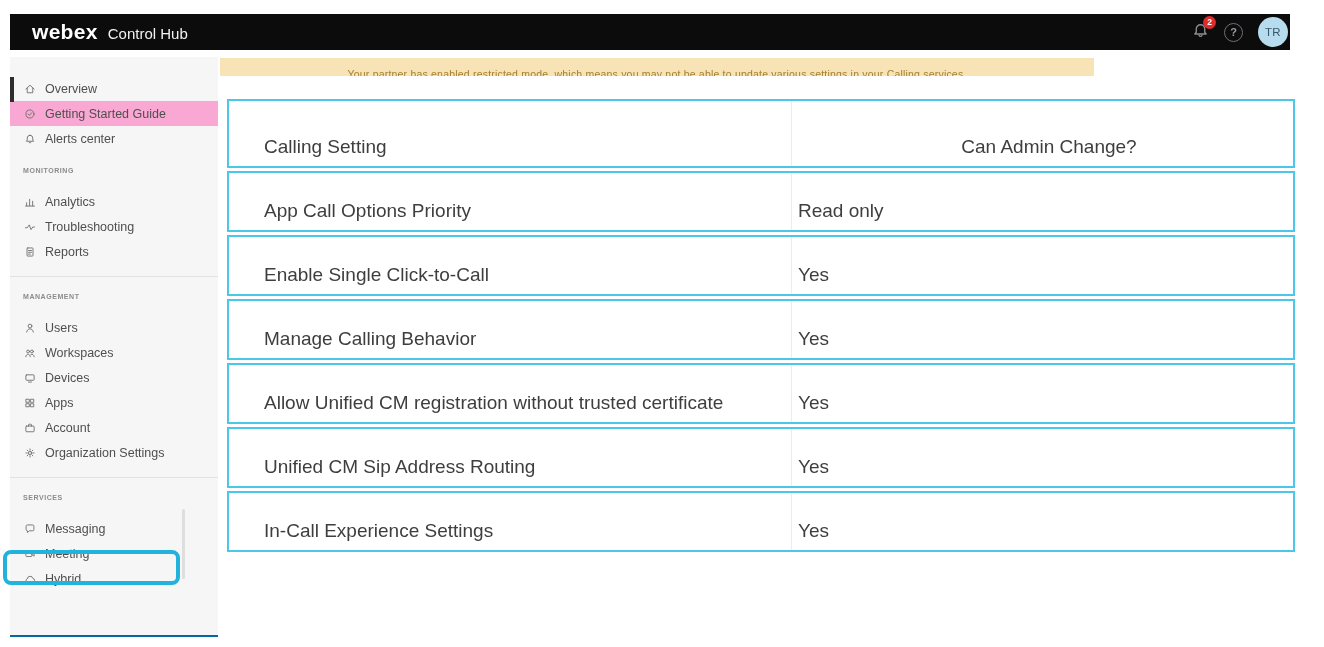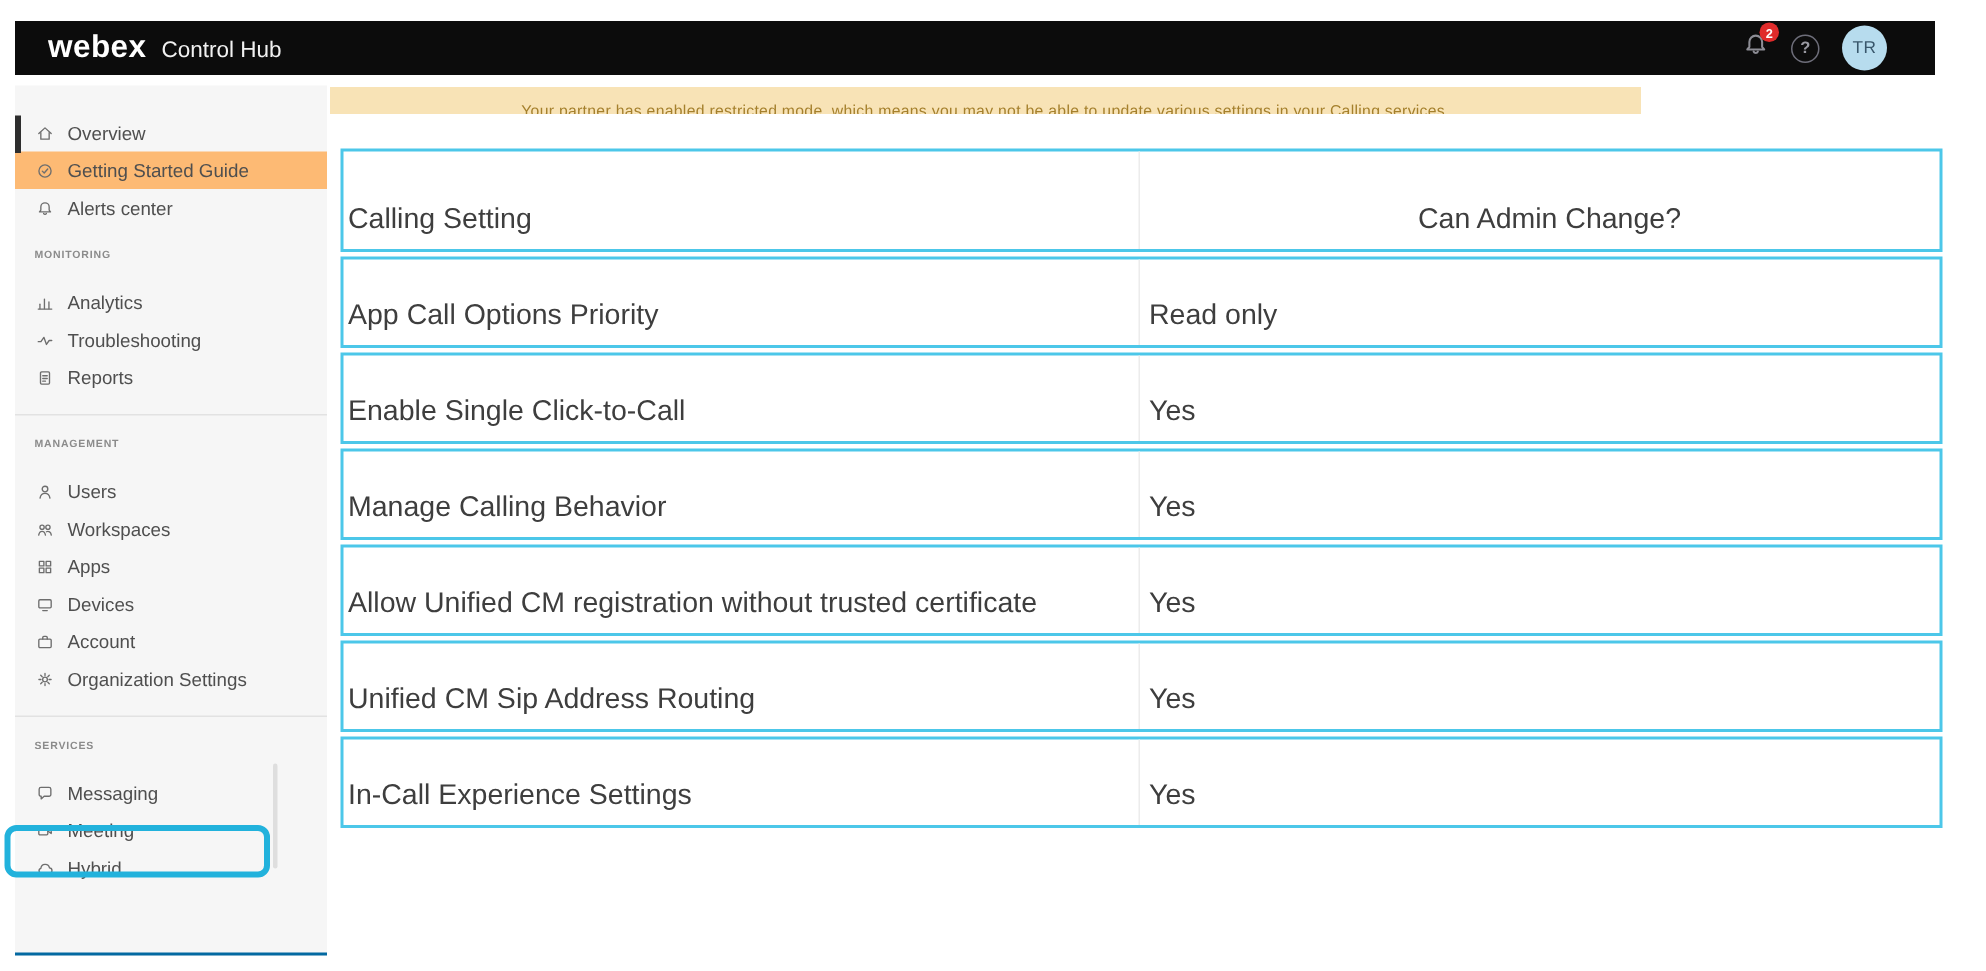--- a/index.html
+++ b/index.html
@@ -2,21 +2,21 @@
 <html style="--table-border: #4cc7e9; --annotation: #22b2dc; --banner-bg: #f8e3b6; --avatar-bg: #b7dcee; --badge: #e02b2b;"><head>
 <meta charset="utf-8">
 <style>
   html,body{margin:0;padding:0;background:#fff;}
   .page{position:relative;width:1324px;height:647px;background:#ffffff;overflow:hidden;
         font-family:"Liberation Sans",sans-serif;}
 
   
   .topbar{position:absolute;left:10px;top:14px;width:1280px;height:36px;background:#0c0c0c;
           display:flex;align-items:center;justify-content:space-between;
-          padding:0 32px 0 22px;box-sizing:border-box;}
+          padding:0 2px 0 22px;box-sizing:border-box;}
   .logo{display:flex;align-items:center;cursor:pointer;}
   .logo-webex{color:#fff;font-weight:700;font-size:21px;letter-spacing:.3px;}
   .logo-hub{color:#f1f1f1;font-size:15px;margin-left:10px;margin-top:2px;}
   .topbar-right{display:flex;align-items:center;gap:15px;}
   .bell-wrap{position:relative;cursor:pointer;display:flex;align-items:center;}
   .bell-wrap svg{width:17px;height:17px;stroke:#8d8d95;fill:none;stroke-width:1.3;
                  stroke-linecap:round;stroke-linejoin:round;}
   .badge{position:absolute;top:-6px;right:-7px;width:13px;height:13px;border-radius:50%;
          background:var(--badge,#e02b2b);color:#fff;font-size:8.5px;font-weight:700;
          display:flex;align-items:center;justify-content:center;}
@@ -33,38 +33,38 @@
                color:#a5802d;letter-spacing:.2px;}
 
   
   .sidebar{position:absolute;left:10px;top:57px;width:208px;height:580px;background:#f6f6f6;
            border-bottom:2px solid #0369a1;padding-top:19px;box-sizing:border-box;}
   .active-bar{position:absolute;left:0;top:20px;width:4px;height:25px;background:#2e2e2e;}
   .scroll-thumb{position:absolute;left:172px;top:452px;width:3px;height:70px;
                 background:#dedede;border-radius:2px;}
   .side-item{height:25px;display:flex;align-items:center;gap:9px;padding-left:13px;
              font-size:12.5px;color:#4f4f4f;cursor:pointer;}
-  .side-item.highlighted{background:#fdba74;}
+  .side-item.highlighted{background:#f9a8d4;}
   .side-icon{width:13px;height:13px;display:flex;align-items:center;justify-content:center;flex:none;}
   .side-icon svg{width:12px;height:12px;stroke:#6e6e6e;fill:none;stroke-width:1.2;
                  stroke-linecap:round;stroke-linejoin:round;}
   .side-section-label{margin:14px 0 14px 13px;height:10px;display:flex;align-items:center;
                       font-size:7px;font-weight:700;color:#8b8b8b;letter-spacing:.08em;}
   .side-divider{margin-top:12px;border-top:1px solid #e2e2e2;}
   .annotation-box{position:absolute;left:3px;top:550px;width:177px;height:35px;
                   border:4px solid var(--annotation,#22b2dc);border-radius:8px;
                   box-sizing:border-box;pointer-events:none;}
 
   
   .settings-table{position:absolute;left:227px;top:99px;width:1068px;font-size:19px;color:#3e3e3e;}
   .t-row{box-sizing:border-box;height:61px;border:2px solid var(--table-border,#4cc7e9);
          margin-bottom:3px;display:flex;background:#fff;}
   .t-row.t-header{height:69px;}
   .t-col{display:flex;align-items:flex-end;box-sizing:border-box;padding-bottom:7px;line-height:1.25;}
-  .t-col1{width:530px;padding-left:3px;}
+  .t-col1{width:530px;padding-left:3px;margin-left:32px;}
   .t-col1 span{max-width:505px;}
   .t-col2{flex:1;border-left:1px solid #ececec;padding-left:6px;}
   .t-header .t-col2{padding-left:13px;justify-content:center;}
 </style>
 </head>
 <body>
 
 <div class="page">
 
   <header class="topbar">
@@ -170,36 +170,36 @@
               <circle cx="10.6" cy="6" r="1.9"></circle>
               <path d="M2.4 13c.4-2.2 1.5-3.3 3-3.3s2.6 1.1 3 3.3"></path>
               <path d="M9.3 10c1.9-.9 4 .3 4.3 3"></path>
             </svg>
           </span>
     <span class="side-label">Workspaces</span>
   </div>
         <div class="side-item">
     <span class="side-icon">
             <svg viewBox="0 0 16 16">
+              <rect x="2.5" y="3.8" width="11" height="7.2" rx="1"></rect>
+              <path d="M6 13.4h4"></path>
+            </svg>
+          </span>
+    <span class="side-label">Devices</span>
+  </div>
+        <div class="side-item">
+    <span class="side-icon">
+            <svg viewBox="0 0 16 16">
               <rect x="3" y="3" width="4" height="4"></rect>
               <rect x="9" y="3" width="4" height="4"></rect>
               <rect x="3" y="9" width="4" height="4"></rect>
               <rect x="9" y="9" width="4" height="4"></rect>
             </svg>
           </span>
     <span class="side-label">Apps</span>
-  </div>
-        <div class="side-item">
-    <span class="side-icon">
-            <svg viewBox="0 0 16 16">
-              <rect x="2.5" y="3.8" width="11" height="7.2" rx="1"></rect>
-              <path d="M6 13.4h4"></path>
-            </svg>
-          </span>
-    <span class="side-label">Devices</span>
   </div>
         <div class="side-item">
     <span class="side-icon">
             <svg viewBox="0 0 16 16">
               <rect x="2.5" y="5.4" width="11" height="7.6" rx="1"></rect>
               <path d="M6 5.4V4a1 1 0 0 1 1-1h2a1 1 0 0 1 1 1v1.4"></path>
             </svg>
           </span>
     <span class="side-label">Account</span>
   </div>

